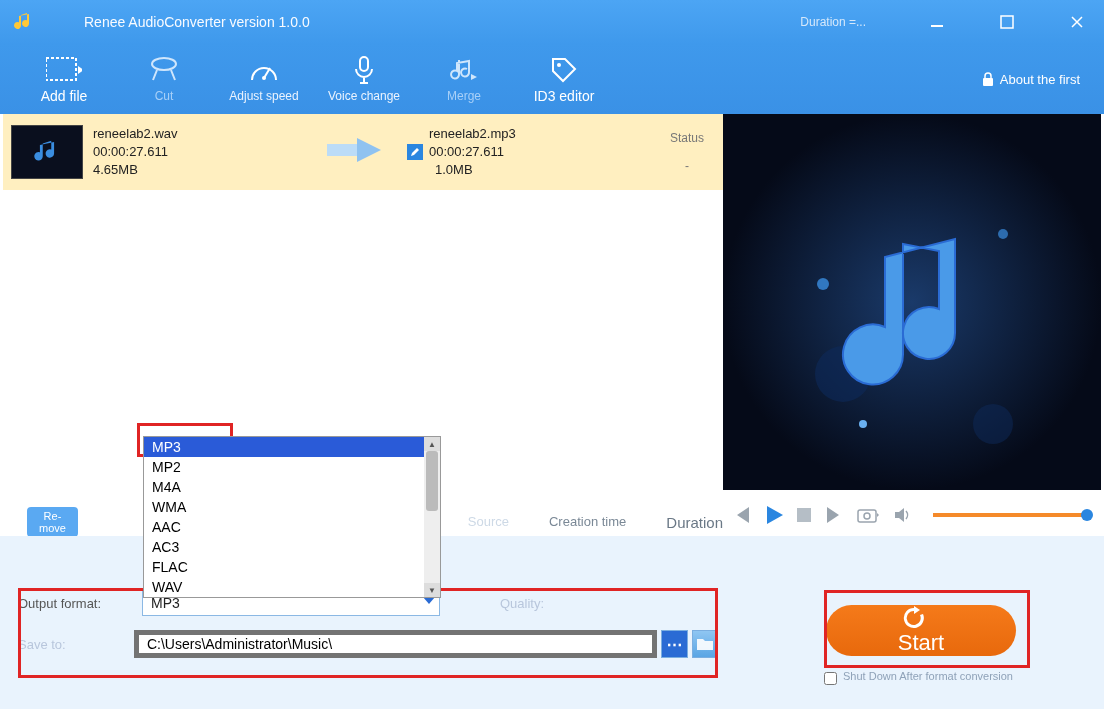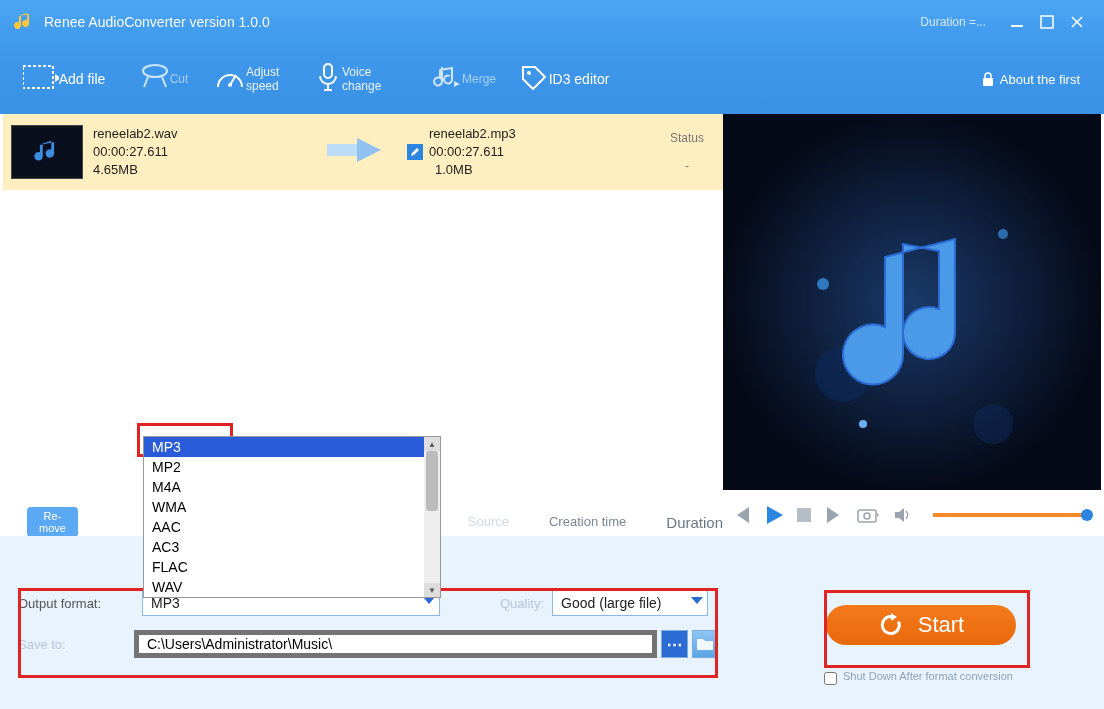--- a/index.html
+++ b/index.html
@@ -1,28 +1,28 @@
 <!DOCTYPE html>
 <html><head>
 <meta charset="utf-8">
 <style>
 * { margin:0; padding:0; box-sizing:border-box; font-family:"Segoe UI",Arial,sans-serif; }
 body { width:1104px; height:709px; background:#fff; overflow:hidden; position:relative; }
 
 
-.titlebar { height:44px; background:linear-gradient(#4ca5f4,#3f99ec); display:flex; align-items:center; padding:0 12px; color:#fff; }
+.titlebar { height:44px; background:linear-gradient(#4ca5f4,#3f99ec); display:flex; align-items:center; padding:0 12px; color:#fff;gap:40px; }
 .titlebar .appicon { width:24px; height:24px; margin-right:8px; }
 .titlebar .title { font-size:14px; color:#f9fbff; }
 .titlebar .spacer { flex:1; }
 .titlebar .lang { font-size:12px; color:#d5e8fb; margin-right:16px; }
 .winbtn { width:30px; height:30px; display:flex; align-items:center; justify-content:center; }
 
 
 .toolbar { height:70px; background:linear-gradient(#3f99ec,#3a91e6); display:flex; align-items:center; padding-left:14px; }
-.tbtn { width:100px; height:62px; display:flex; align-items:center; justify-content:center; color:#fff; font-size:12px; cursor:pointer; }
+.tbtn { width:100px; height:62px; display:flex; flex-direction:column; align-items:center; justify-content:center; color:#fff; font-size:12px; cursor:pointer; }
 .tbtn .ticon { height:30px; display:flex; align-items:center; justify-content:center; margin-bottom:4px; }
 .tlabel { color:#eaf3fe; font-size:12px; }
 .tlabel.dim { color:#a8d0f8; }
 .tlabel.bright { color:#fff; font-size:14px; }
 .toolbar .spacer { flex:1; }
 .about { display:flex; align-items:center; color:#fff; font-size:13px; margin-right:24px; }
 .about svg { margin-right:4px; }
 
 
 .filerow { height:76px; background:#ffefc0; display:flex; align-items:center; padding:0 8px; position:relative; width:722px; }
@@ -66,21 +66,21 @@
 .combo { height:26px; border:1px solid #8bb8e4; background:#fff; display:flex; align-items:center; padding:0 8px; font-size:14px; color:#222; position:relative; }
 .combo.fmt { width:298px; }
 .combo.qual { width:156px; margin-left:8px; }
 .combo .dd { position:absolute; right:4px; top:6px; width:0; height:0; border-left:6px solid transparent; border-right:6px solid transparent; border-top:7px solid #2a6bd4; }
 .pathbox { height:28px; width:558px; border:5px solid #737373; background:#fff; display:flex; align-items:center; padding:0 8px; font-size:14px; }
 .iconbtn { width:28px; height:28px; margin-left:4px; border:1px solid #7aaee0; display:flex; align-items:center; justify-content:center; cursor:pointer; }
 .iconbtn.browse { background:#2a6bd4; color:#fff; font-weight:bold; }
 .iconbtn.open { background:linear-gradient(#8fc6f2,#5aa5e4); }
 
 
-.startbtn { position:absolute; right:88px; top:605px; width:190px; height:40px; background:linear-gradient(#f57a1a,#e8690c); border-radius:26px; display:flex; align-items:center; justify-content:center; color:#fff; font-size:22px; cursor:pointer; }
+.startbtn { position:absolute; right:88px; top:605px; width:190px; height:51px; background:linear-gradient(#f57a1a,#e8690c); border-radius:26px; display:flex; align-items:center; justify-content:center; color:#fff; font-size:22px; cursor:pointer;flex-direction:column; }
 .startbtn svg { margin-right:14px; }
 
 
 .shutdown { position:absolute; right:90px; top:670px; font-size:11px; color:#8fa2b8; display:flex; align-items:flex-start; width:190px; }
 .shutdown input { margin-right:6px; margin-top:2px; }
 
 .hdrs { display:flex; gap:40px; margin-left:auto; color:#7a8896; font-size:13px; }
 </style>
 </head>
 <body>
@@ -293,24 +293,20 @@
 </div>
 
 <div class="settings">
   <div class="row">
     <span class="lbl">Output format:</span>
     <div class="combo fmt">
       <span>MP3</span>
         <span class="dd"></span>
     </div>
     <span class="lbl dim" style="width:auto;margin-left:60px">Quality:</span>
-    <div class="combo qual">
-      <span>Good (large file)</span>
-        <span class="dd"></span>
-    </div>
   </div>
   <div class="row">
     <span class="lbl dim">Save to:</span>
     <div class="pathbox">
         <span>C:\Users\Administrator\Music\</span>
       </div>
     <div class="iconbtn browse">⋯</div>
     <div class="iconbtn open">
       <svg width="18" height="14">
           <path d="M1 2h6l2 2h8v9H1z" fill="#fff" opacity="0.9"></path>

